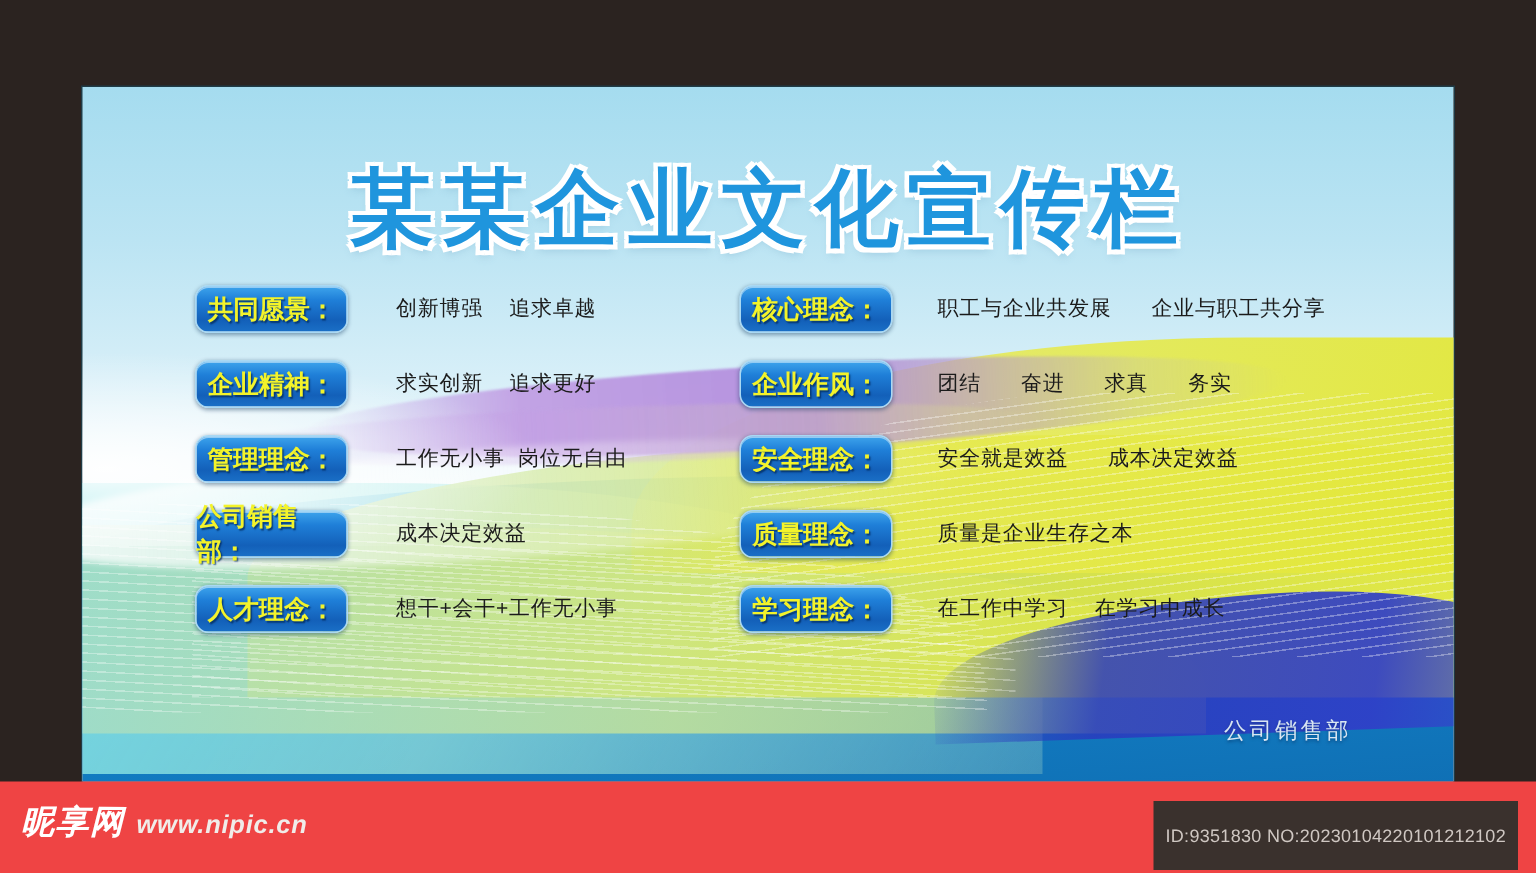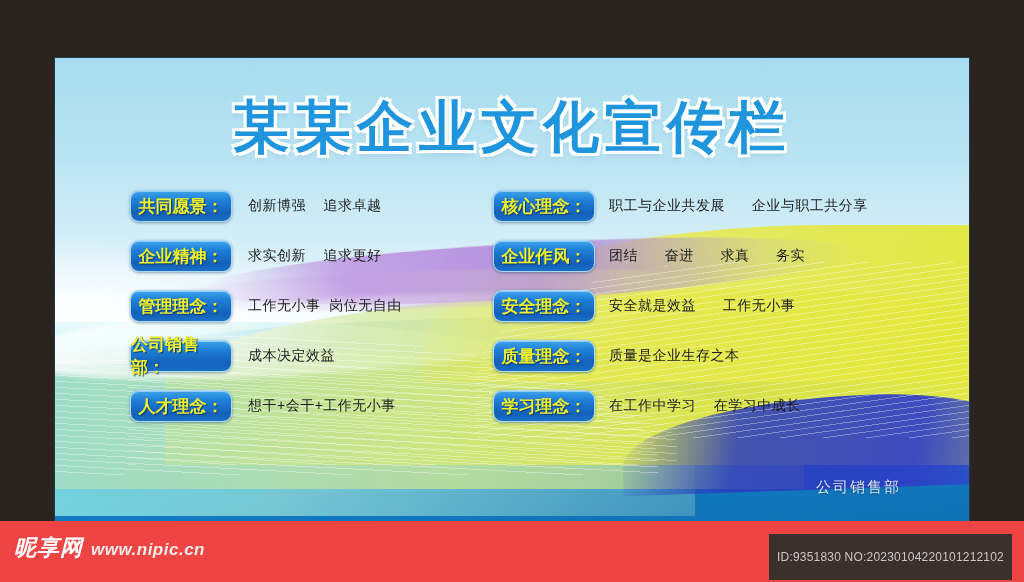--- a/index.html
+++ b/index.html
@@ -92,37 +92,37 @@
     opacity:.8;
   }
   #lines-mid{
     left:8%;top:66%;width:60%;height:22%;
     background:repeating-linear-gradient(4deg,rgba(255,255,255,.30) 0px,rgba(255,255,255,.30) 1px,rgba(255,255,255,0) 1px,rgba(255,255,255,0) 7px);
     border-radius:0 70% 0 0 / 0 80% 0 0;
   }
 
   
   #title{
-    position:absolute;left:0;top:32px;width:914px;text-align:center;
+    position:absolute;left:0;top:44px;width:914px;text-align:center;
     font-size:56px;font-weight:bold;letter-spacing:6px;
     color:#1f95dd;
     text-shadow:
       2px 0 0 #fff,-2px 0 0 #fff,0 2px 0 #fff,0 -2px 0 #fff,
       2px 2px 0 #fff,-2px 2px 0 #fff,2px -2px 0 #fff,-2px -2px 0 #fff,
       3px 3px 0 #fff,-3px 3px 0 #fff,3px -3px 0 #fff,-3px -3px 0 #fff,
       0 4px 6px rgba(120,170,200,.45);
     z-index:5;
   }
 
   
   .col{position:absolute;z-index:6;}
   #col-left{left:75px;top:132px;}
   #col-right{left:438px;top:132px;}
 
-  .row{display:flex;align-items:center;height:32px;margin-bottom:18px;}
+  .row{display:flex;align-items:center;height:32px;margin-bottom:18px;gap:16px;}
   .badge{
     width:102px;height:32px;flex:0 0 102px;
     border-radius:9px;
     background:linear-gradient(180deg,#3da4ec 0%,#1f7fd8 30%,#1360b9 75%,#1a6fc6 100%);
     border:1px solid #a9d8f3;
     box-shadow:0 1px 3px rgba(10,50,90,.45), inset 0 1px 0 rgba(255,255,255,.45);
     display:flex;align-items:center;justify-content:center;
     color:#f3f32a;
     font-size:17px;font-weight:bold;letter-spacing:0px;
     text-shadow:1px 1px 1px rgba(0,40,90,.75);
@@ -226,21 +226,21 @@
         <div class="rowtext">职工与企业共发展   企业与职工共分享</div>
       </div>
 
       <div class="row">
         <div class="badge">企业作风：</div>
         <div class="rowtext">团结   奋进   求真   务实</div>
       </div>
 
       <div class="row">
         <div class="badge">安全理念：</div>
-        <div class="rowtext">安全就是效益   工作无小事</div>
+        <div class="rowtext">安全就是效益   成本决定效益</div>
       </div>
 
       <div class="row">
         <div class="badge">质量理念：</div>
         <div class="rowtext">质量是企业生存之本</div>
       </div>
 
       <div class="row">
         <div class="badge">学习理念：</div>
         <div class="rowtext">在工作中学习  在学习中成长</div>

